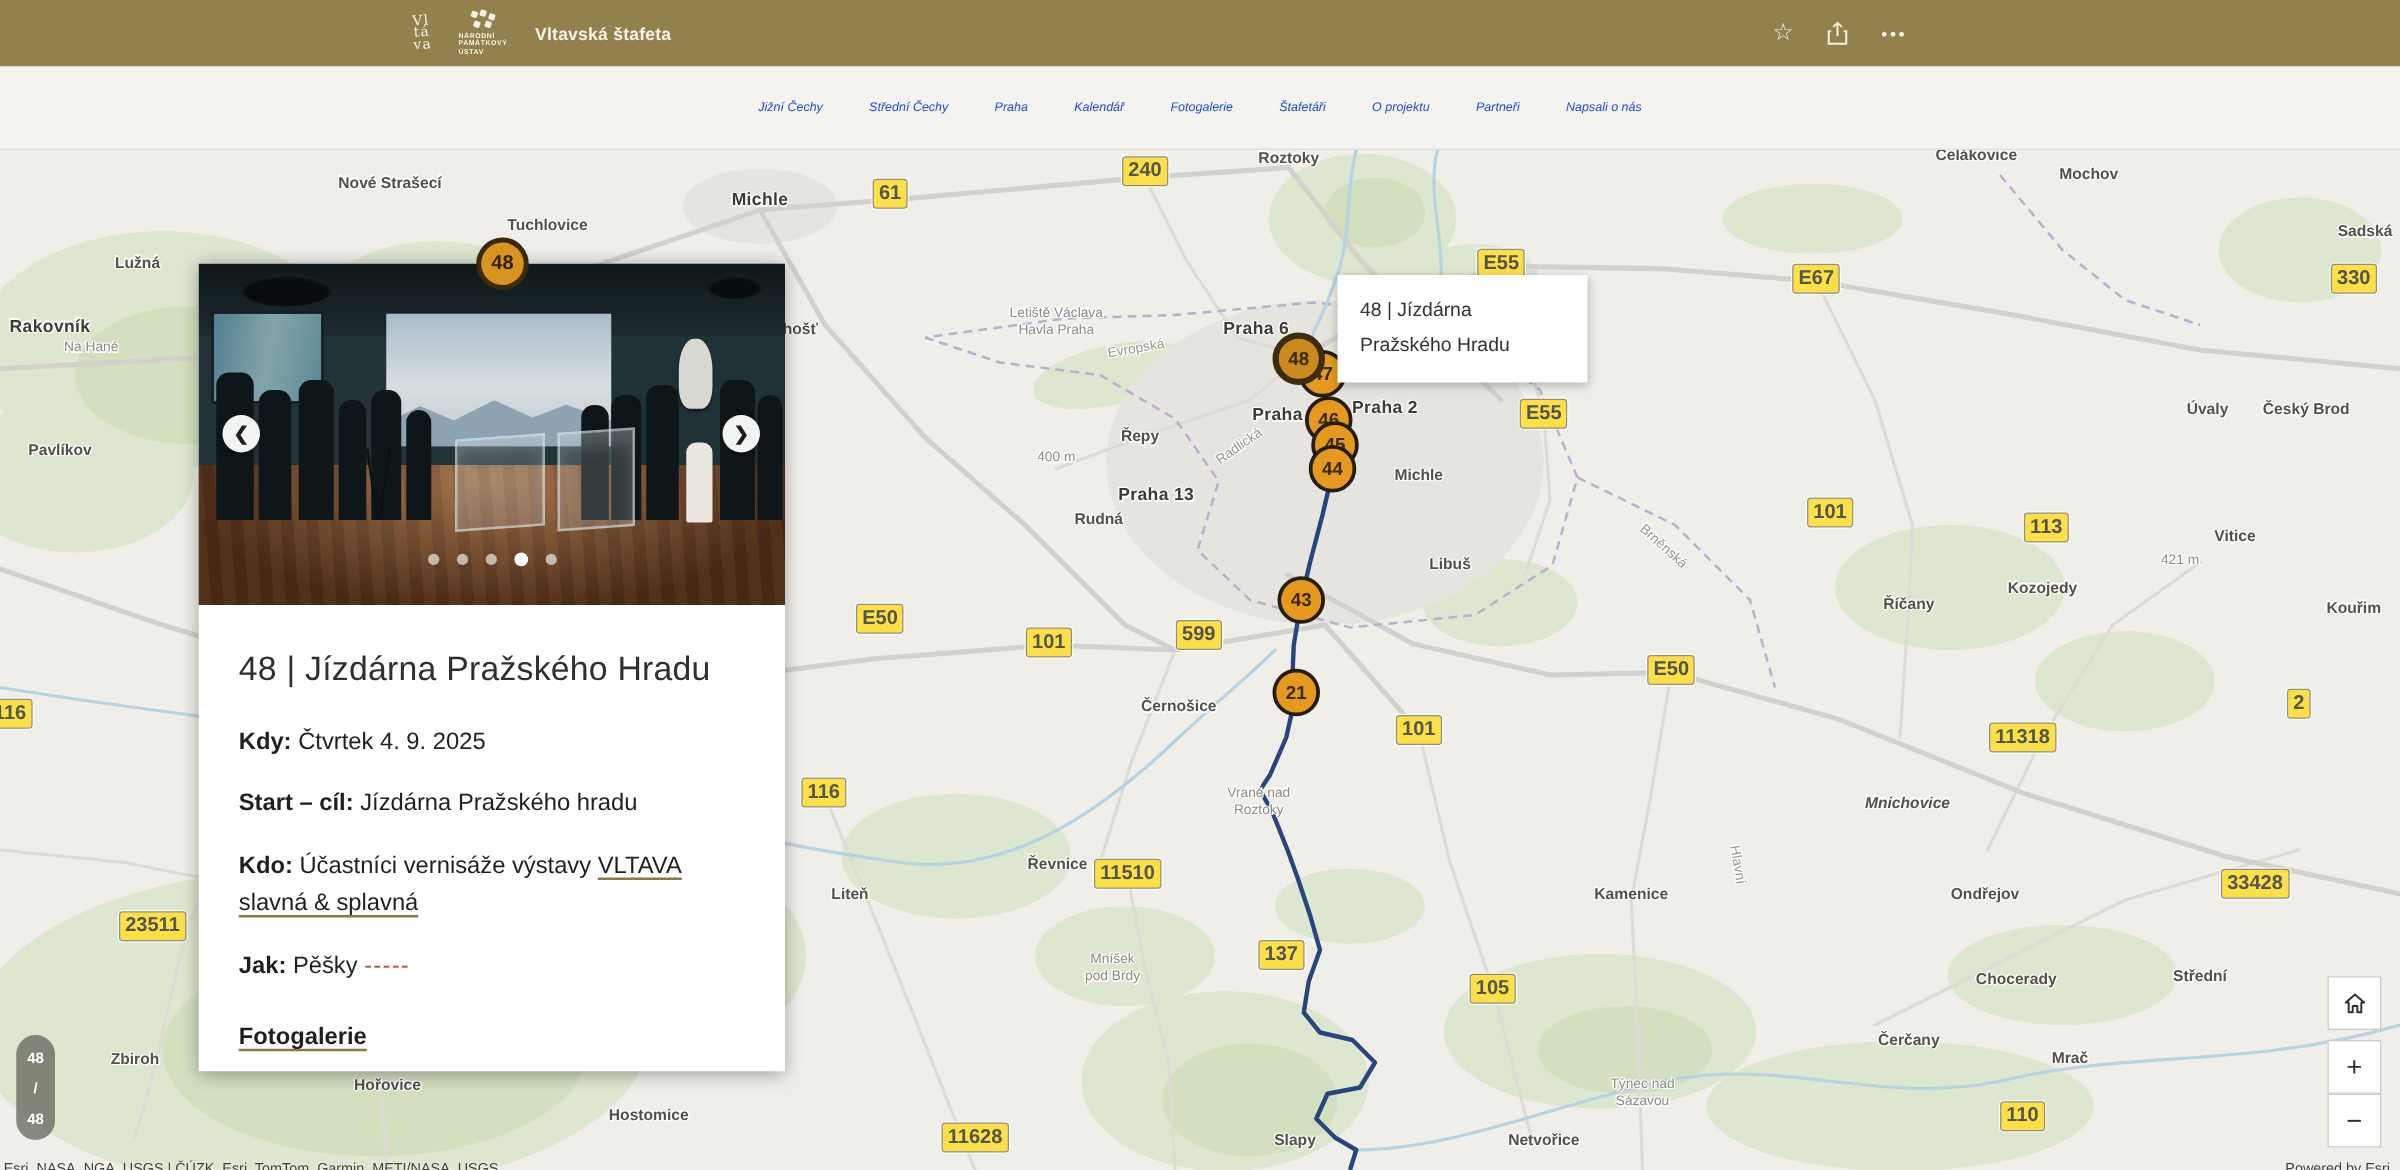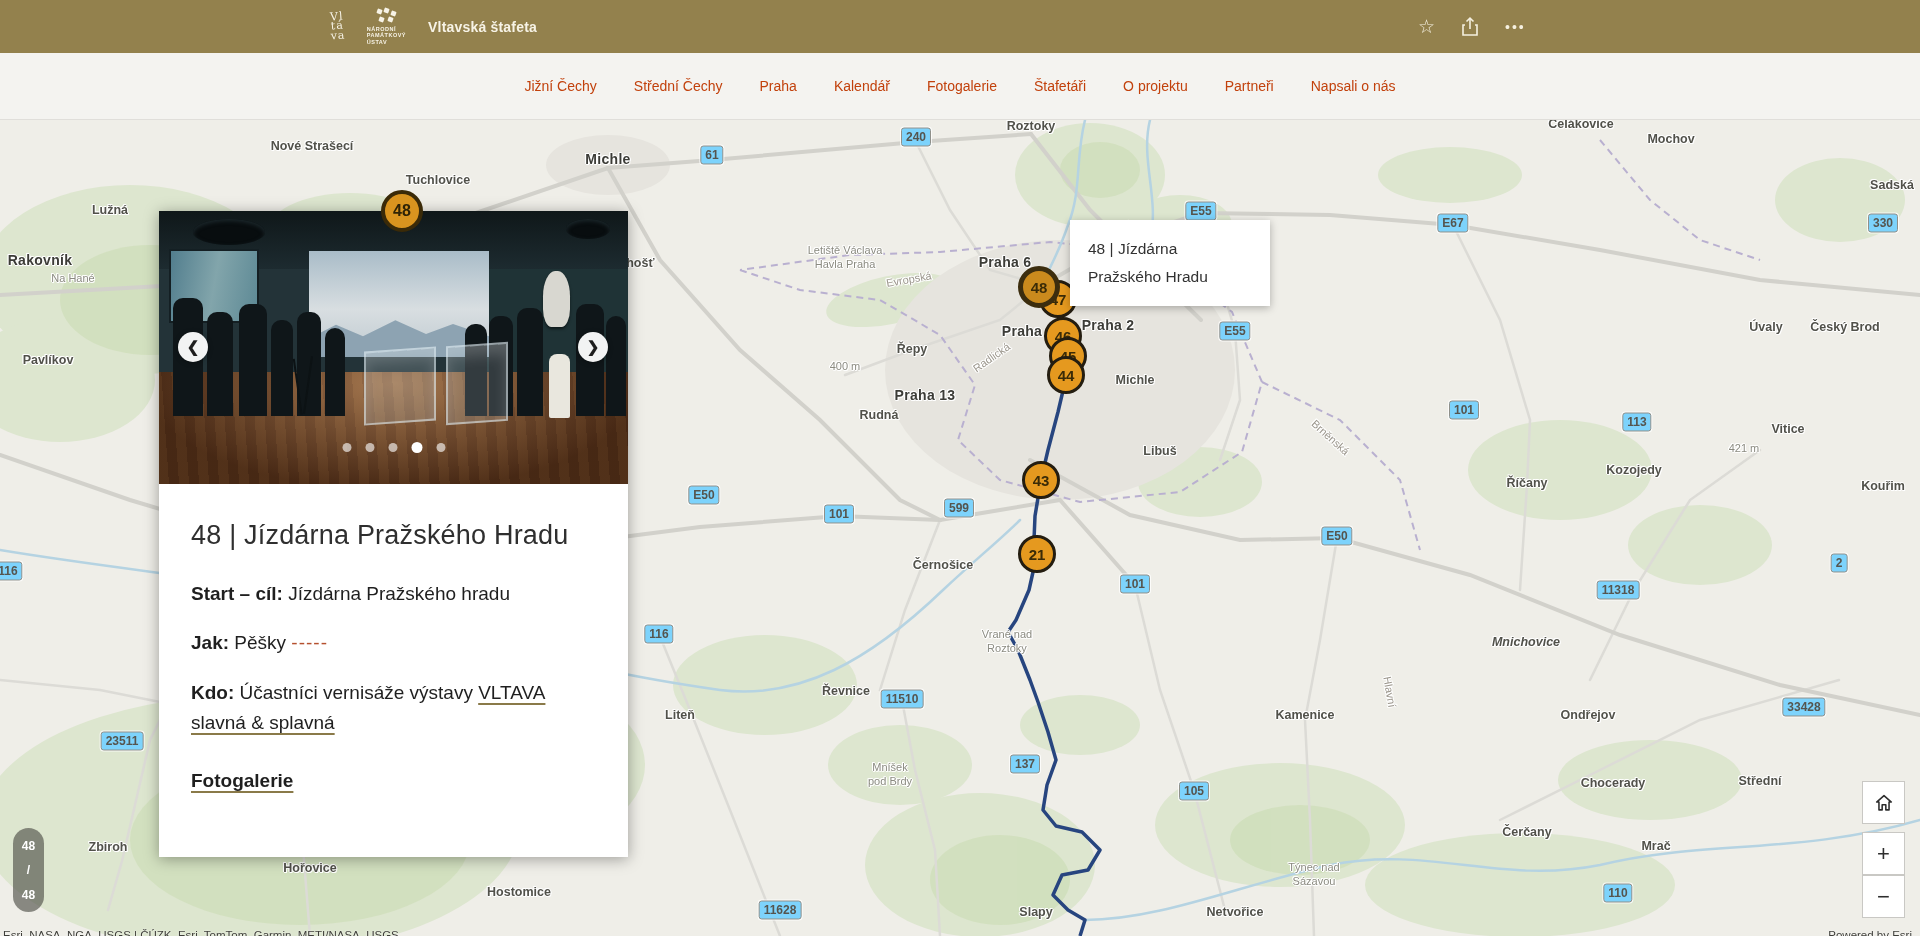--- a/index.html
+++ b/index.html
@@ -13,31 +13,31 @@
   .npu-dots { position:relative; width:22px; height:15px; }
   .npu-dots i { position:absolute; width:5px; height:5px; background:#f7f3e6; border-radius:1px; transform:rotate(20deg); }
   .npu-text { font-size:5.5px; font-weight:bold; letter-spacing:.5px; line-height:1.2; text-align:left; }
   .hdr-title { font-size:14px; font-weight:bold; letter-spacing:.2px; }
   .hdr-icons { position:absolute; left:1418px; top:0; height:53px; display:flex; align-items:center; gap:26px; color:#f5f0e0; }
   .hdr-icons .ic { font-size:19px; line-height:1; cursor:pointer; }
   .share-svg { display:block; }
 
   
   .nav { position:absolute; left:0; top:53px; width:1920px; height:67px; background:#f4f3f0; border-bottom:1px solid #e0deda; display:flex; align-items:center; justify-content:center; gap:37px; z-index:39; }
-  .nav-item { font-size:14px; color:#c2410c; cursor:pointer; white-space:nowrap; }
+  .nav-item { font-size:10px; color:#1d4ed8; cursor:pointer; white-space:nowrap;font-style:italic; }
 
   
   .map { position:absolute; left:0; top:120px; width:1920px; height:816px; background:#efeee8; overflow:hidden; }
   .map svg.base { position:absolute; left:0; top:0; }
   .map-label { position:absolute; transform:translate(-50%,-50%); font-size:12.5px; font-weight:bold; color:#51514a; white-space:pre-line; text-align:center; line-height:1.25;
     text-shadow:1px 0 0 #fff,-1px 0 0 #fff,0 1px 0 #fff,0 -1px 0 #fff,1px 1px 0 #fff,-1px -1px 0 #fff; pointer-events:none; }
   .map-label.city { font-size:14px; color:#3c3c37; letter-spacing:.3px; }
   .map-label.minor { font-weight:normal; font-size:11px; color:#8b8b81; }
   .map-label.road { font-weight:normal; font-size:11px; color:#9b968c; }
-  .shield { position:absolute; transform:translate(-50%,-50%); background:#7dd3fc; border:1px solid #8f8f89; border-radius:3px; padding:1px 4px 1px; font-size:12px; font-weight:bold; color:#55554f; line-height:1.25; box-shadow:0 0 0 1px rgba(255,255,255,.8); pointer-events:none; }
+  .shield { position:absolute; transform:translate(-50%,-50%); background:#fde047; border:1px solid #8f8f89; border-radius:3px; padding:1px 4px 1px; font-size:16px; font-weight:bold; color:#55554f; line-height:1.25; box-shadow:0 0 0 1px rgba(255,255,255,.8); pointer-events:none; }
   .marker { position:absolute; transform:translate(-50%,-50%); width:38px; height:38px; border-radius:50%; background:#e5991f; border:3px solid #241d10; color:#3a2b07; font-weight:bold; font-size:15px; display:flex; align-items:center; justify-content:center; cursor:pointer; z-index:6; }
   .marker.selected { width:42px; height:42px; border:5px solid #3c2d0e; background:#ca8a1d; z-index:8; }
   .tooltip { position:absolute; left:1070px; top:100px; width:200px; background:#fff; padding:15px 18px; font-size:15.5px; line-height:1.8; color:#323232; box-shadow:0 2px 8px rgba(0,0,0,.28); z-index:12; }
   .attrib { position:absolute; left:3px; bottom:-5px; font-size:11.5px; color:#3e3e39; z-index:15; text-shadow:0 0 2px #fff; }
   .powered { position:absolute; right:8px; bottom:-5px; font-size:11.5px; color:#3e3e39; z-index:15; text-shadow:0 0 2px #fff; }
   .pager { position:absolute; left:13px; top:708px; width:31px; height:84px; border-radius:16px; background:rgba(72,72,66,.62); color:#fff; display:flex; flex-direction:column; align-items:center; justify-content:space-evenly; font-size:12px; font-weight:bold; z-index:14; }
   .ctrl { position:absolute; width:43px; height:43px; background:#fff; border:1px solid #c9c8c4; display:flex; align-items:center; justify-content:center; color:#2e2e2e; cursor:pointer; z-index:14; }
   .ctrl-home { right:15px; top:661px; }
   .ctrl-zoomin { right:15px; top:712px; font-size:22px; font-weight:normal; }
   .ctrl-zoomout { right:15px; top:755px; font-size:22px; }
@@ -349,19 +349,20 @@
         <div class="dot"></div>
         <div class="dot"></div>
         <div class="dot active"></div>
         <div class="dot"></div>
       </div>
   </div>
 
   <div class="card-body">
     <h1 class="card-title">48 | Jízdárna Pražského Hradu</h1>
     <div id="card-fields">
+        <p class="field"><span class="f-label">Kdy:</span><span> Čtvrtek 4. 9. 2025</span></p>
         <p class="field"><span class="f-label">Start – cíl:</span><span> Jízdárna Pražského hradu</span></p>
+        <p class="field"><span class="f-label">Kdo:</span><span> Účastníci vernisáže výstavy </span><a class="f-link">VLTAVA slavná &amp; splavná</a></p>
         <p class="field"><span class="f-label">Jak:</span><span> Pěšky </span><span class="f-dashes">-----</span></p>
-        <p class="field"><span class="f-label">Kdo:</span><span> Účastníci vernisáže výstavy </span><a class="f-link">VLTAVA slavná &amp; splavná</a></p>
       </div>
     <a class="foto-link">Fotogalerie</a>
   </div>
 </div>
 
 </body></html>

